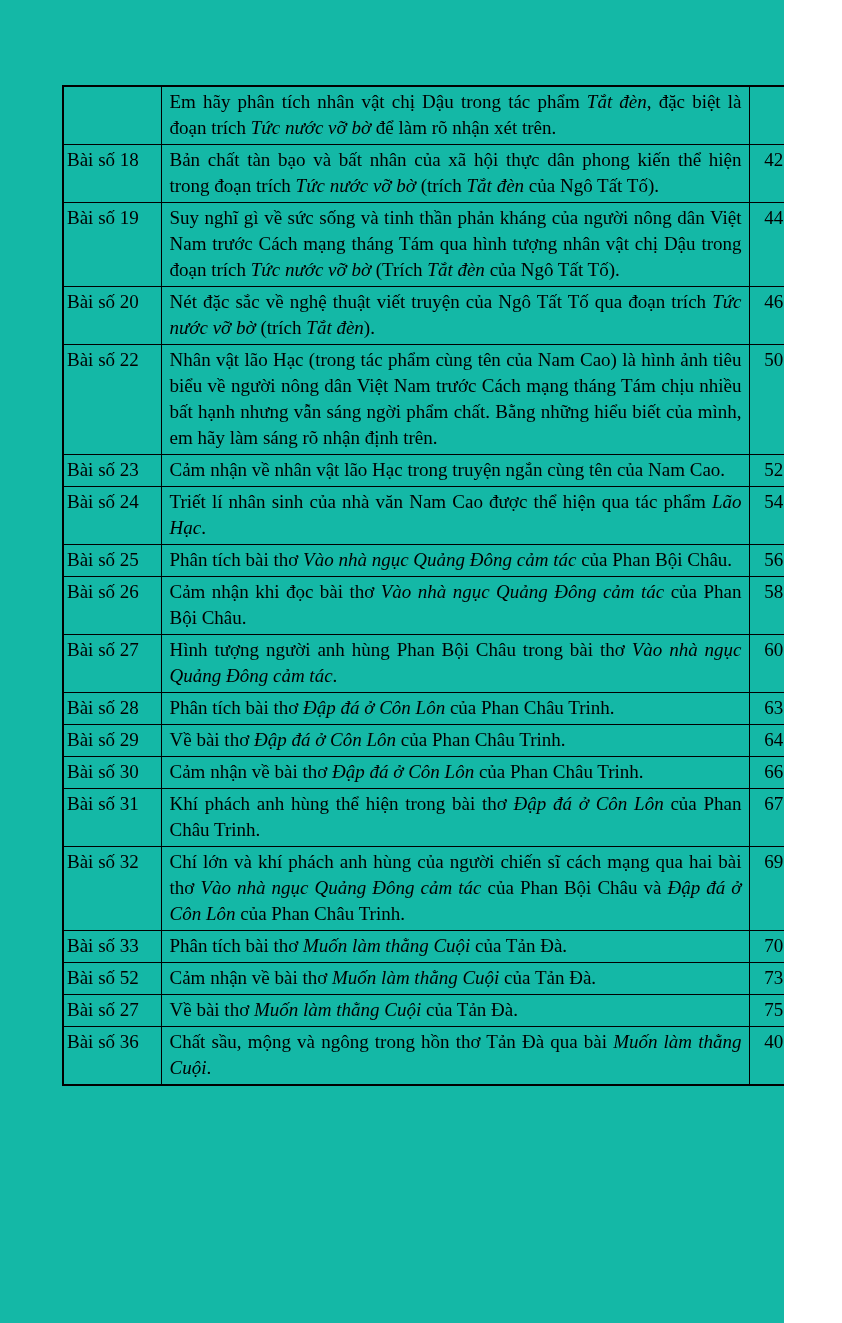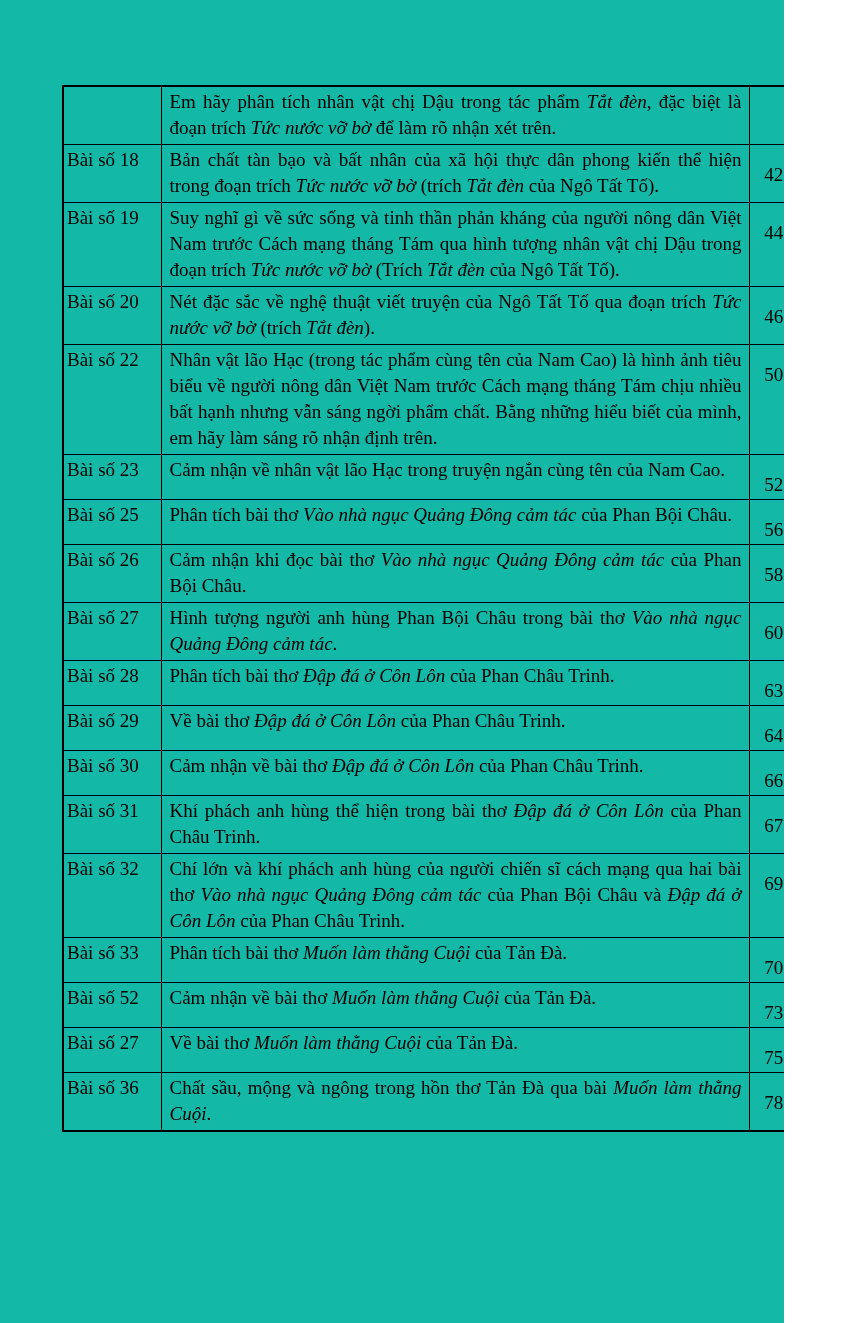--- a/index.html
+++ b/index.html
@@ -39,21 +39,21 @@
     padding: 2px 1px 2px 3px;
     white-space: nowrap;
     overflow: hidden;
   }
   td.desc-cell {
     text-align: justify;
     padding: 2px 7px 3px 8px;
   }
   td.page-cell {
     text-align: center;
-    padding-top: 17px;
+    padding-top: 2px;
   }
 </style>
 </head>
 <body>
 
 <div class="page">
   <table class="toc">
     <colgroup>
       <col class="c-label">
       <col class="c-desc">
@@ -82,20 +82,25 @@
         </tr>
         <tr>
           <td class="label-cell">Bài số 22</td>
           <td class="desc-cell"><span>Nhân vật lão Hạc (trong tác phẩm cùng tên của Nam Cao) là hình ảnh tiêu biểu về người nông dân Việt Nam trước Cách mạng tháng Tám chịu nhiều bất hạnh nhưng vẫn sáng ngời phẩm chất. Bằng những hiểu biết của mình, em hãy làm sáng rõ nhận định trên.</span></td>
           <td class="page-cell">50</td>
         </tr>
         <tr>
           <td class="label-cell">Bài số 23</td>
           <td class="desc-cell"><span>Cảm nhận về nhân vật lão Hạc trong truyện ngắn cùng tên của Nam Cao.</span></td>
           <td class="page-cell">52</td>
+        </tr>
+        <tr>
+          <td class="label-cell">Bài số 24</td>
+          <td class="desc-cell"><span>Triết lí nhân sinh của nhà văn Nam Cao được thể hiện qua tác phẩm </span><i>Lão Hạc</i><span>.</span></td>
+          <td class="page-cell">54</td>
         </tr>
         <tr>
           <td class="label-cell">Bài số 25</td>
           <td class="desc-cell"><span>Phân tích bài thơ </span><i>Vào nhà ngục Quảng Đông cảm tác</i><span> của Phan Bội Châu.</span></td>
           <td class="page-cell">56</td>
         </tr>
         <tr>
           <td class="label-cell">Bài số 26</td>
           <td class="desc-cell"><span>Cảm nhận khi đọc bài thơ </span><i>Vào nhà ngục Quảng Đông cảm tác</i><span> của Phan Bội Châu.</span></td>
           <td class="page-cell">58</td>
@@ -141,17 +146,17 @@
           <td class="page-cell">73</td>
         </tr>
         <tr>
           <td class="label-cell">Bài số 27</td>
           <td class="desc-cell"><span>Về bài thơ </span><i>Muốn làm thằng Cuội</i><span> của Tản Đà.</span></td>
           <td class="page-cell">75</td>
         </tr>
         <tr>
           <td class="label-cell">Bài số 36</td>
           <td class="desc-cell"><span>Chất sầu, mộng và ngông trong hồn thơ Tản Đà  qua bài </span><i>Muốn làm thằng Cuội</i><span>.</span></td>
-          <td class="page-cell">78</td>
+          <td class="page-cell">40</td>
         </tr>
       </tbody>
   </table>
 </div>
 
 </body></html>

